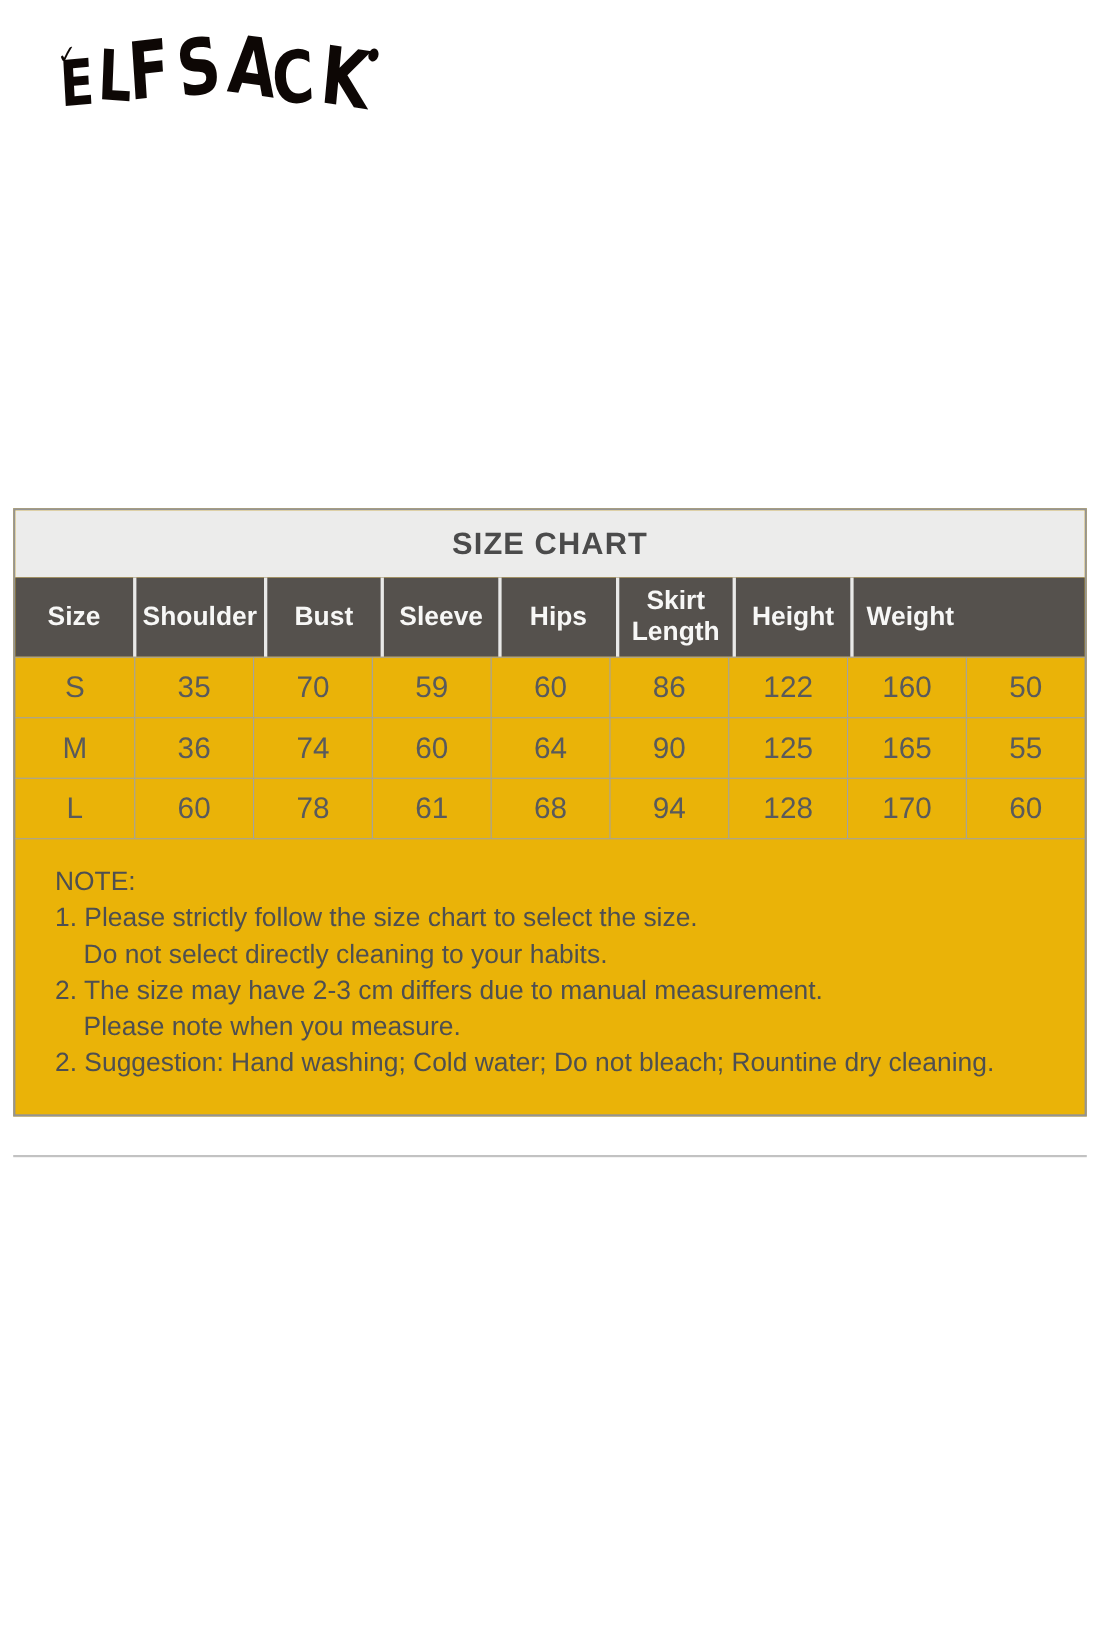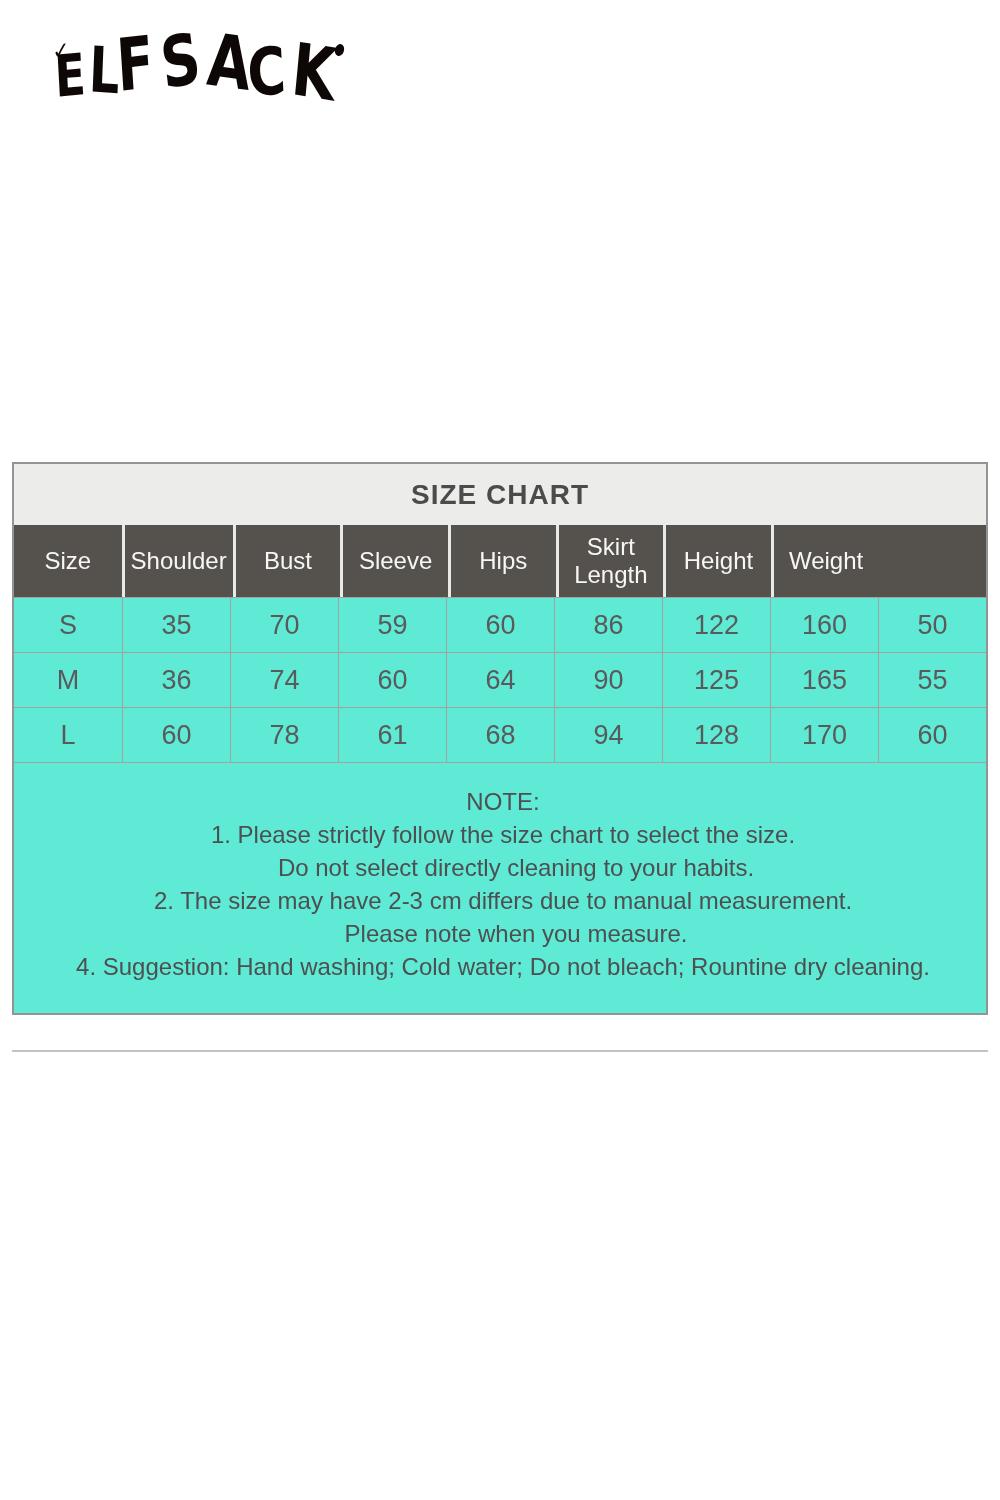--- a/index.html
+++ b/index.html
@@ -36,34 +36,35 @@
   .logo-dot {
     position: absolute; top: -8px; right: -12px;
     width: 9px; height: 12px; background: #0d0705;
     border-radius: 50%; transform: rotate(18deg);
   }
 
   
   .chart-box {
     position: absolute; left: 12px; top: 462px; width: 976px;
     border: 2px solid #949494;
-    background: #5eead4;
+    background: #eab308;
     color: #58595b;
   }
   .chart-title {
     height: 61px;
     background: #ececeb;
     display: flex; align-items: center; justify-content: center;
     font-size: 28px; font-weight: bold; letter-spacing: 1px;
     color: #4b4b4b;
   }
   .grid-row { display: grid; grid-template-columns: repeat(9, 1fr); }
   .hdr {
     background: #55514d; color: #f7f7f6;
     height: 72px;
+    font-weight: bold;
   }
   .hdr .cell {
     display: flex; align-items: center; justify-content: center; text-align: center;
     font-size: 24px; line-height: 1.15; padding: 2px 6px;
     border-left: 3px solid #e9e9e8;
   }
   .hdr .cell:first-child { border-left: none; }
   .data-row { height: 55px; border-top: 1px solid #a2a2a2; }
   .data-row .cell {
     display: flex; align-items: center; justify-content: center;
@@ -71,21 +72,21 @@
     border-left: 1px solid #a2a2a2;
   }
   .data-row .cell:first-child { border-left: none; }
 
   
   .notes {
     border-top: 1px solid #a2a2a2;
     padding: 22px 30px 30px 36px;
     font-size: 24px; color: #4e4f51; line-height: 33px;
   }
-  .note-line { white-space: nowrap; text-align: center; }
+  .note-line { white-space: nowrap; }
   .note-line.cont { padding-left: 26px; }
 
   .bottom-divider {
     position: absolute; left: 12px; top: 1050px; width: 976px;
     border-top: 2px solid #c2c2c2;
   }
 </style>
 </head>
 <body>
 
@@ -153,20 +154,20 @@
       <div class="cell">170</div>
       <div class="cell">60</div>
     </div>
 
     <div class="notes">
       <div class="note-line">NOTE:</div>
       <div class="note-line">1. Please strictly follow the size chart to select the size.</div>
       <div class="note-line cont">Do not select directly cleaning to your habits.</div>
       <div class="note-line">2. The size may have 2-3 cm differs due to manual measurement.</div>
       <div class="note-line cont">Please note when you measure.</div>
-      <div class="note-line">4. Suggestion: Hand washing; Cold water; Do not bleach; Rountine dry cleaning.</div>
+      <div class="note-line">2. Suggestion: Hand washing; Cold water; Do not bleach; Rountine dry cleaning.</div>
     </div>
 
   </div>
 
   <div class="bottom-divider"></div>
 
 </div>
 
 </body></html>

